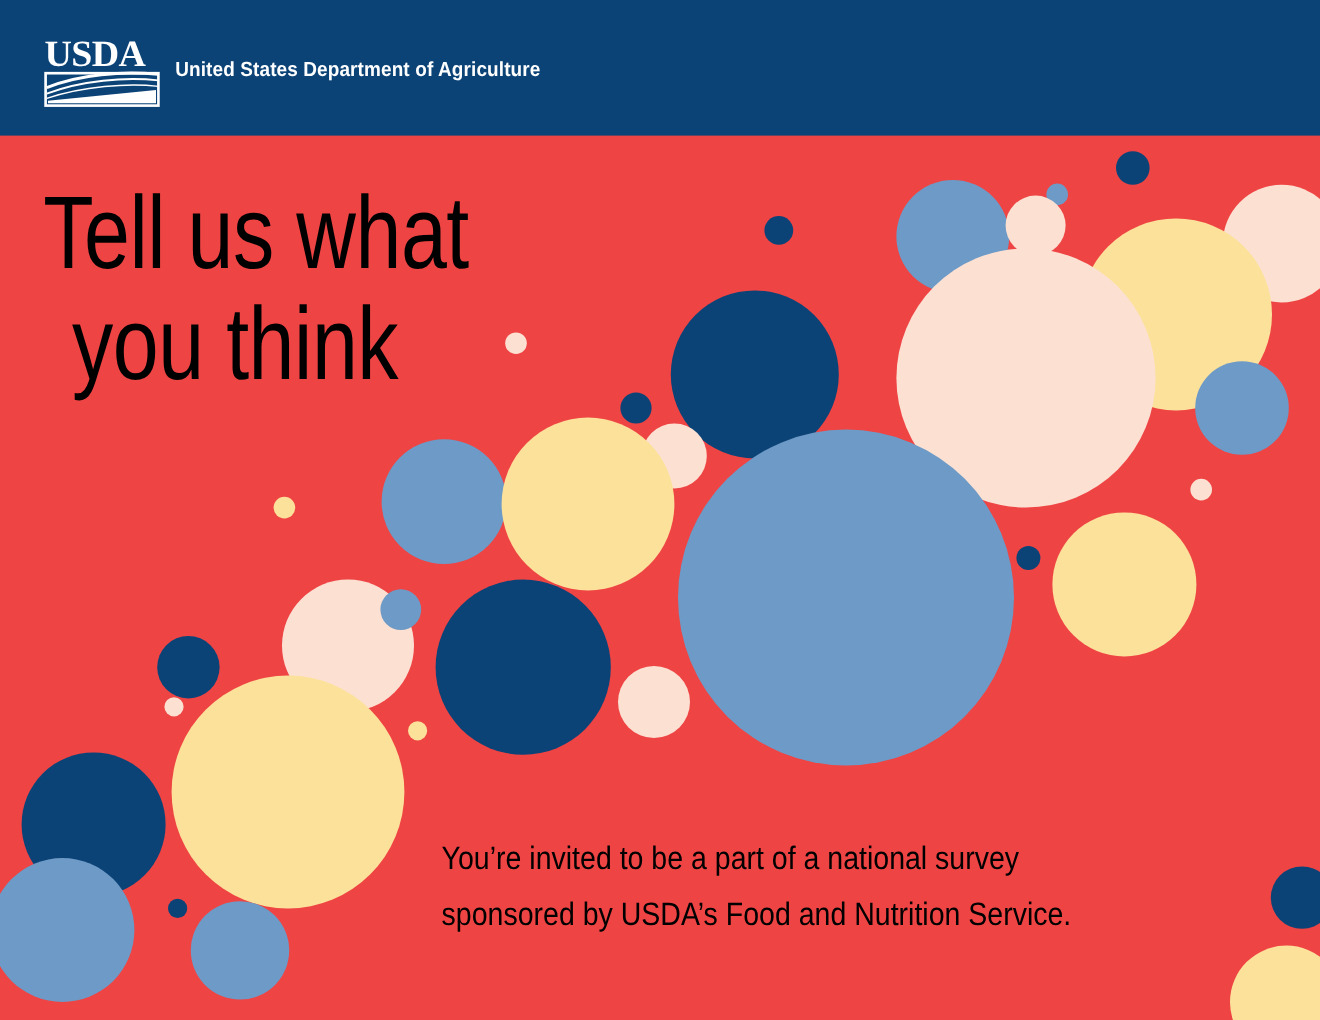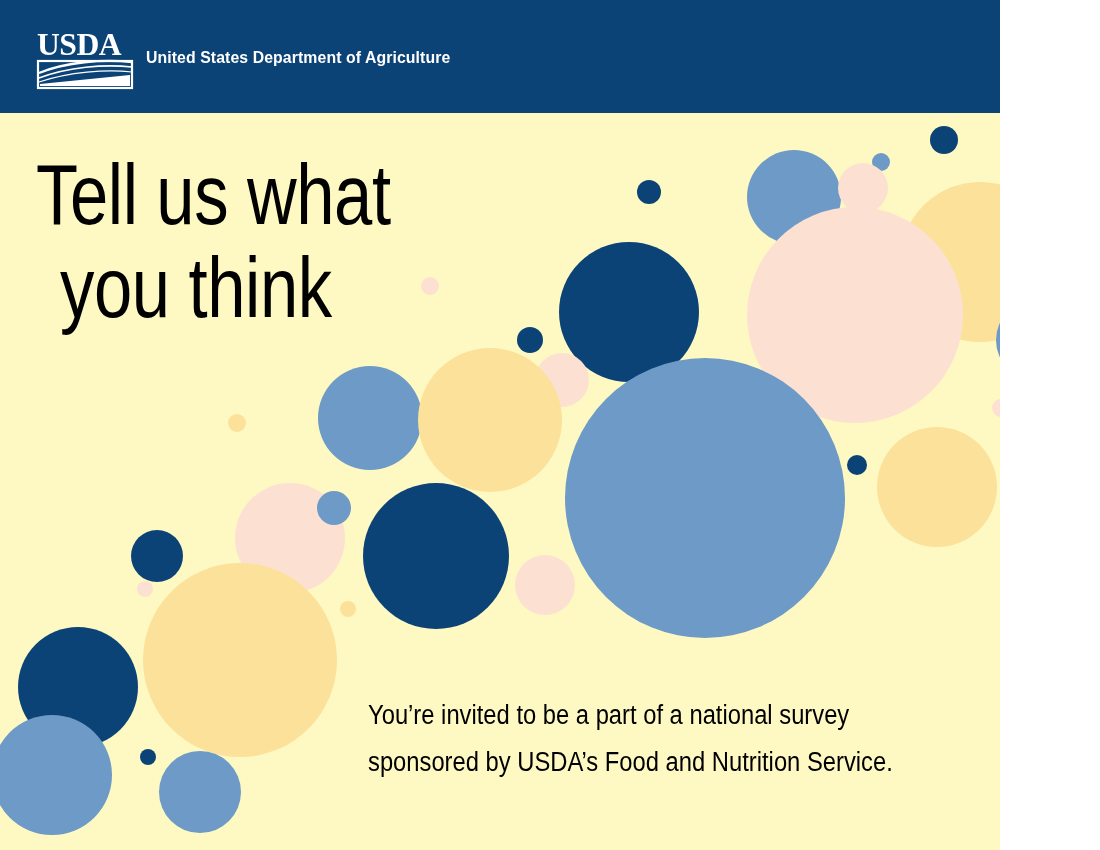--- a/index.html
+++ b/index.html
@@ -6,23 +6,23 @@
   html, body {
     margin: 0;
     padding: 0;
     background: #ffffff;
   }
   body {
     font-family: "Liberation Sans", sans-serif;
   }
   #page {
     position: relative;
-    width: 1000px;
+    width: 1100px;
     height: 850px;
-    background: #fef9c3;
+    background: #ef4444;
     overflow: hidden;
   }
 
   
   #header-band {
     position: absolute;
     left: 0; top: 0;
     width: 1100px;
     height: 113px;
     background: #0c4377;

